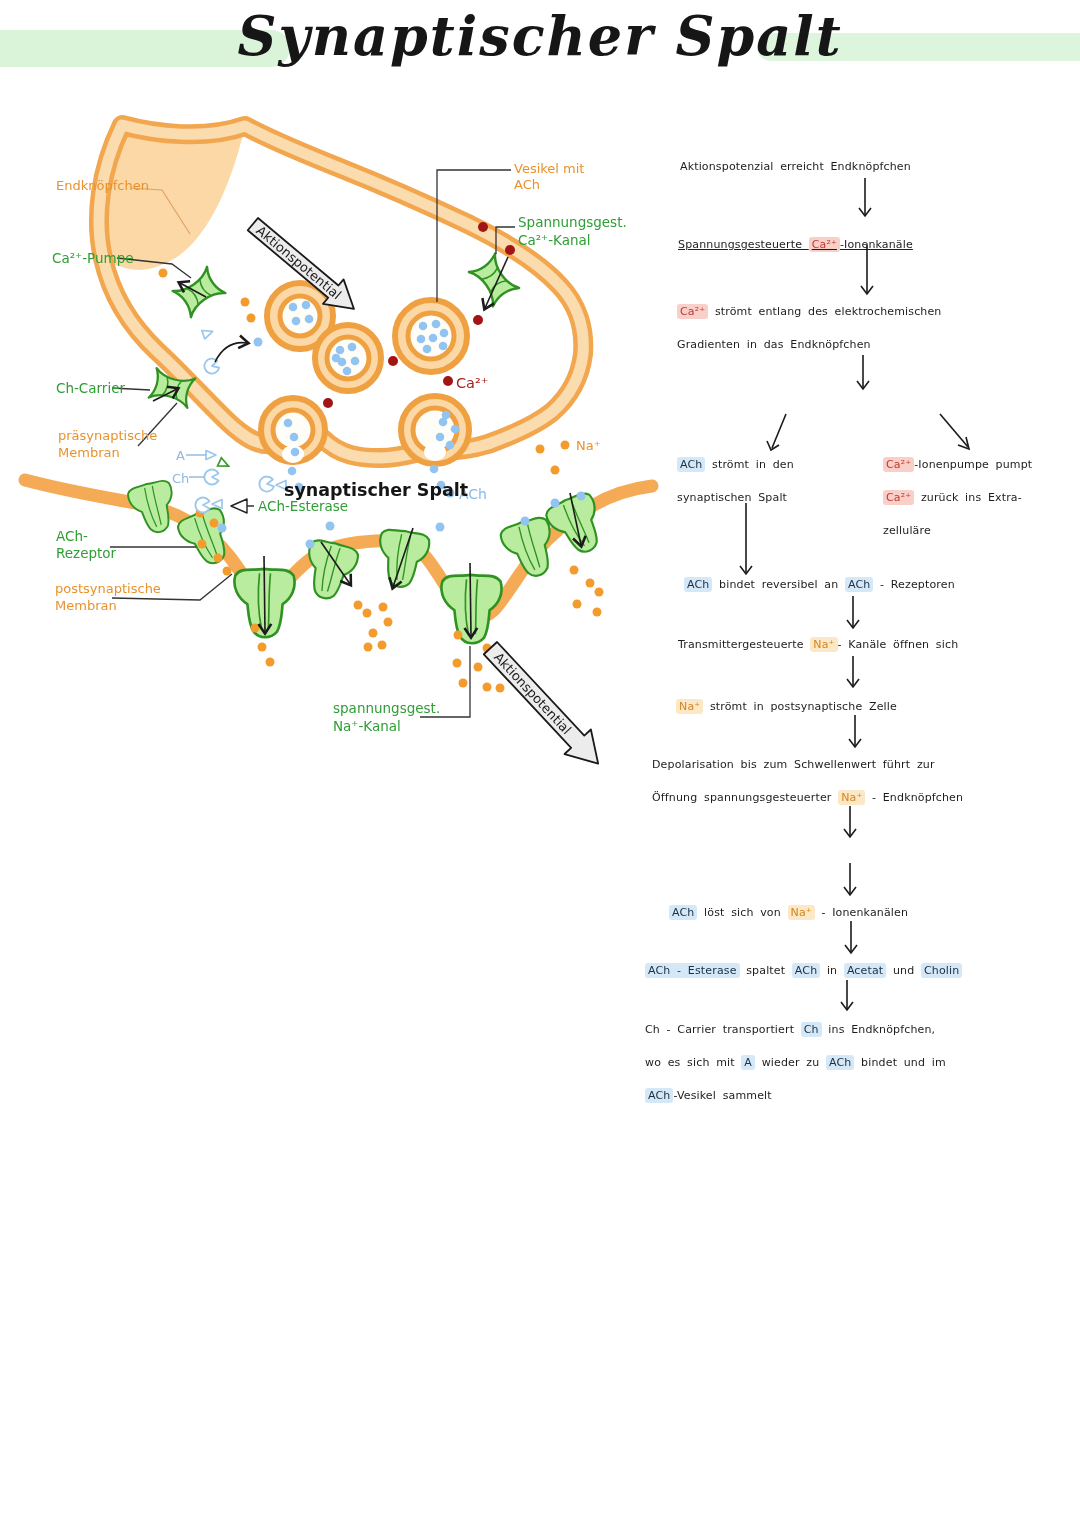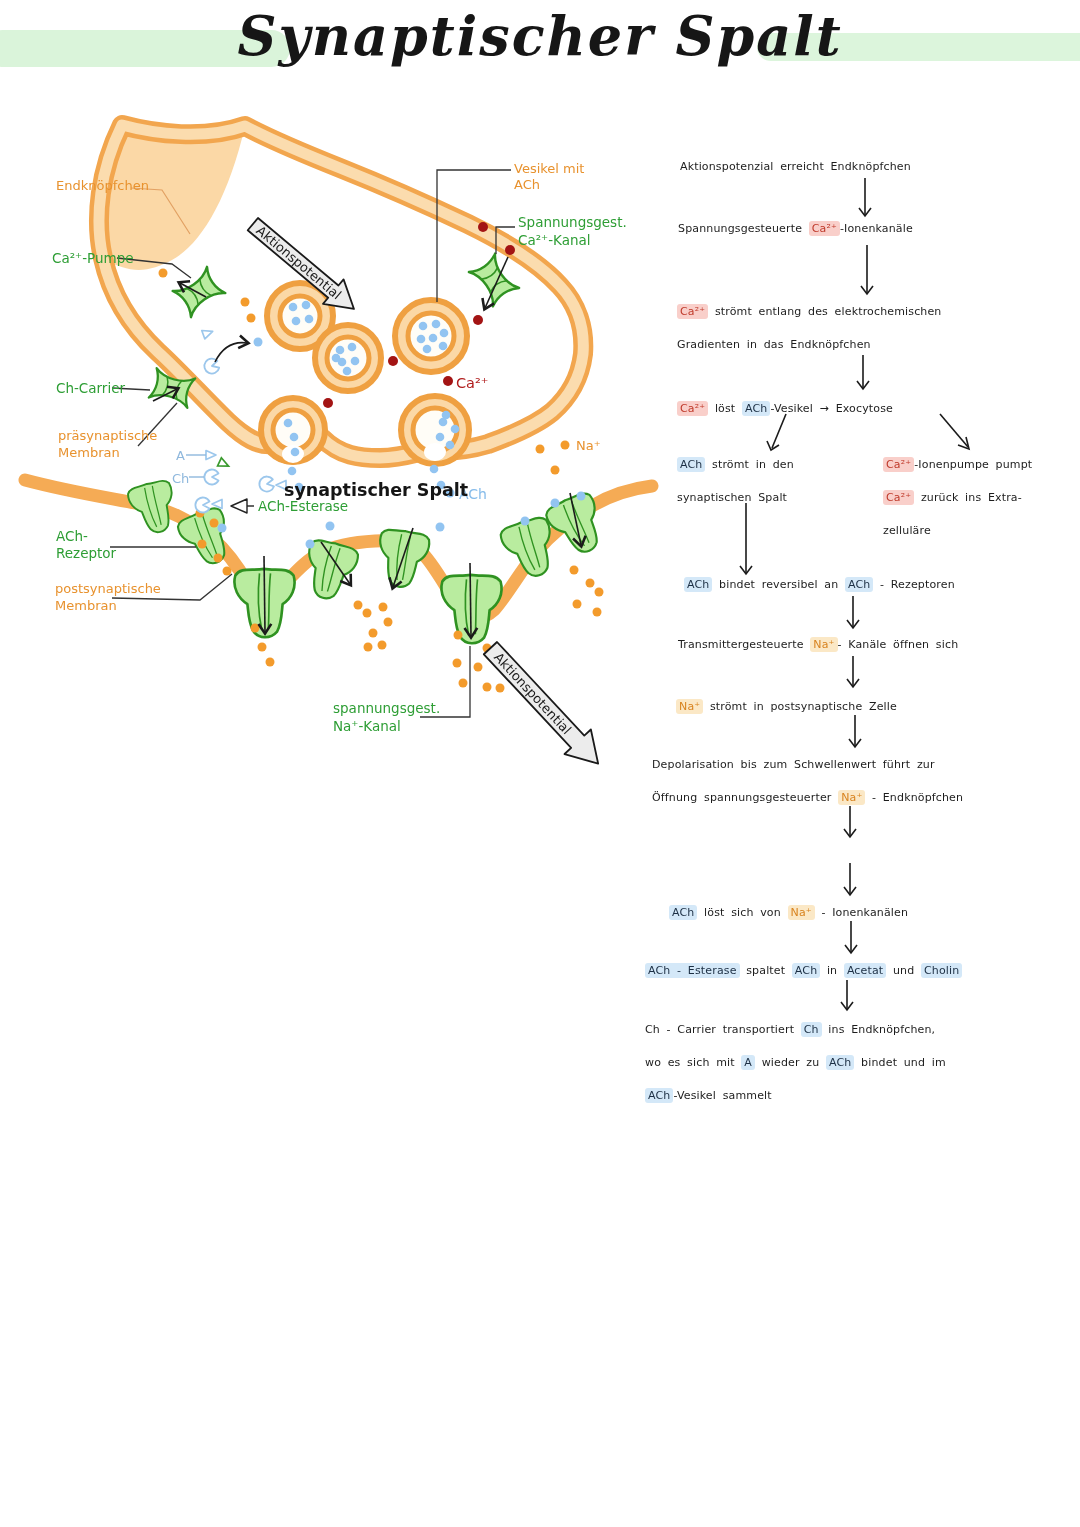--- a/index.html
+++ b/index.html
@@ -333,29 +333,26 @@
       <line x1="8" y1="0" x2="8" y2="31"></line>
       <path d="M2,24 L8,32 L14,24"></path>
     </svg>
   <svg class="flow-arrow" style="left:199px;top:840px" width="16" height="37">
       <line x1="8" y1="0" x2="8" y2="29"></line>
       <path d="M2,22 L8,30 L14,22"></path>
     </svg>
 <div class="flow-step" style="left: 40px; top: 10px;">
       <div class="flow-line"><span>Aktionspotenzial erreicht Endknöpfchen</span></div>
     </div>
-    <div class="flow-step" style="left: 38px; top: 72px;">
+    <div class="flow-step" style="left: 38px; top: 88px; text-decoration: underline;">
       <div class="flow-line"><span>Spannungsgesteuerte </span><span class="hl-ca">Ca²⁺</span><span>-Ionenkanäle</span></div>
     </div>
     <div class="flow-step" style="left: 37px; top: 155px;">
       <div class="flow-line"><span class="hl-ca">Ca²⁺</span><span> strömt entlang des elektrochemischen</span></div>
       <div class="flow-line"><span>Gradienten in das Endknöpfchen</span></div>
-    </div>
-    <div class="flow-step" style="left: 37px; top: 252px;">
-      <div class="flow-line"><span class="hl-ca">Ca²⁺</span><span> löst </span><span class="hl-ach">ACh</span><span>-Vesikel  →  Exocytose</span></div>
     </div>
     <div class="flow-step" style="left: 37px; top: 308px;">
       <div class="flow-line"><span class="hl-ach">ACh</span><span> strömt in den</span></div>
       <div class="flow-line"><span>synaptischen Spalt</span></div>
     </div>
     <div class="flow-step" style="left: 243px; top: 308px;">
       <div class="flow-line"><span class="hl-ca">Ca²⁺</span><span>-Ionenpumpe pumpt</span></div>
       <div class="flow-line"><span class="hl-ca">Ca²⁺</span><span> zurück ins Extra-</span></div>
       <div class="flow-line"><span>zelluläre</span></div>
     </div>

